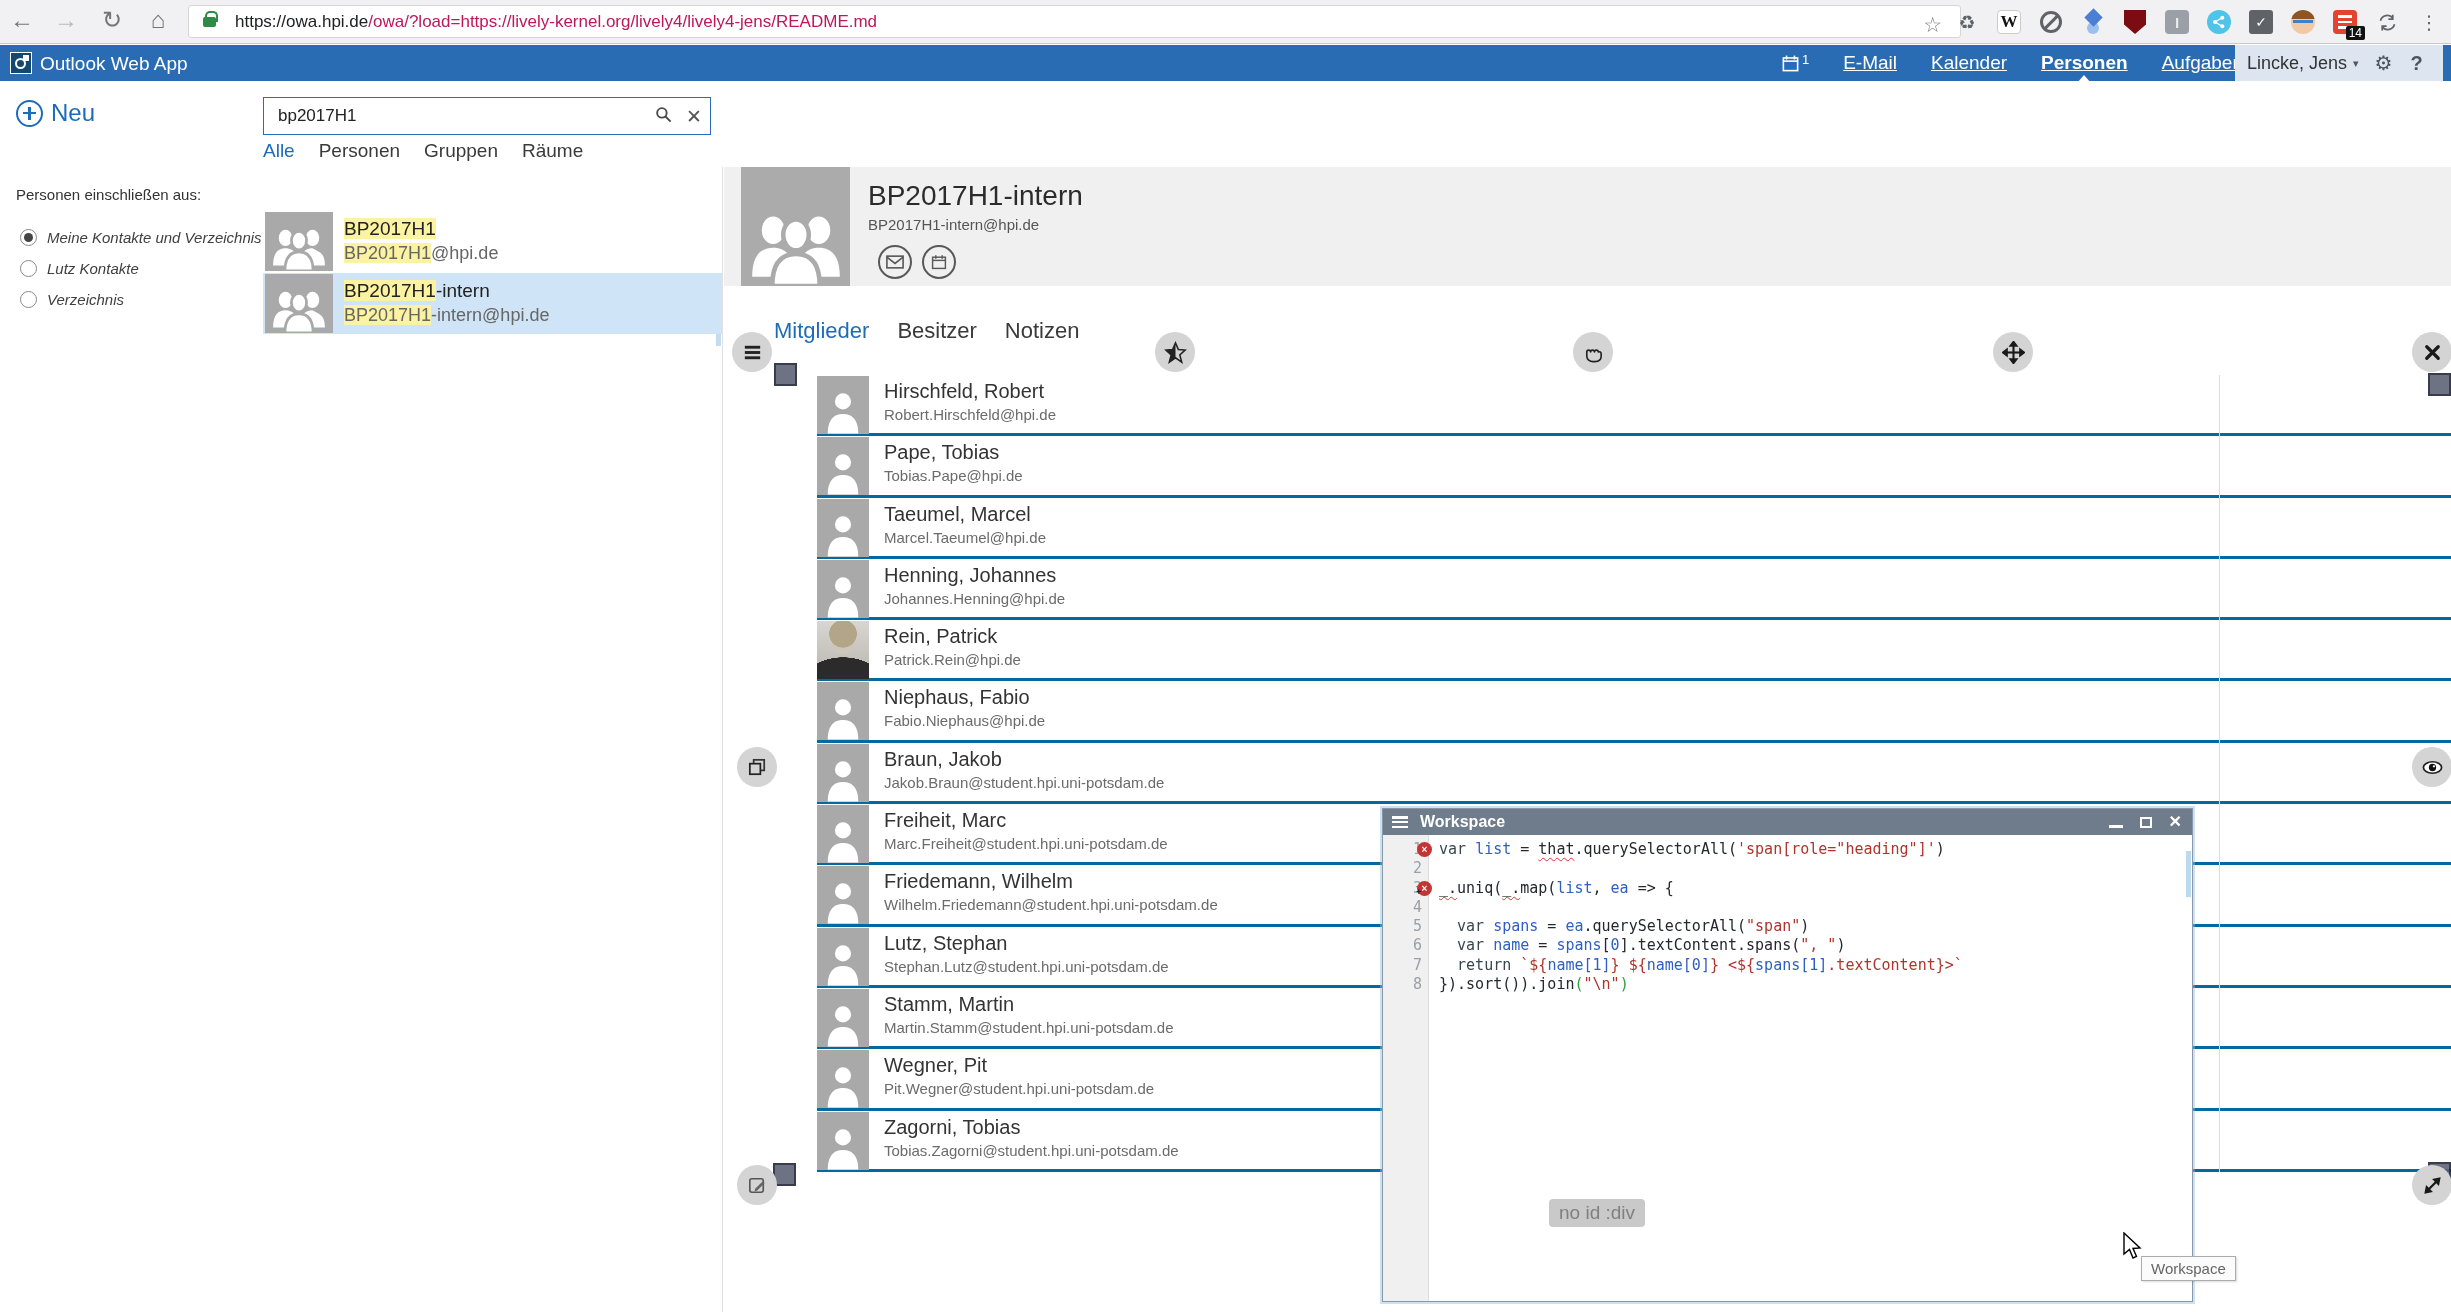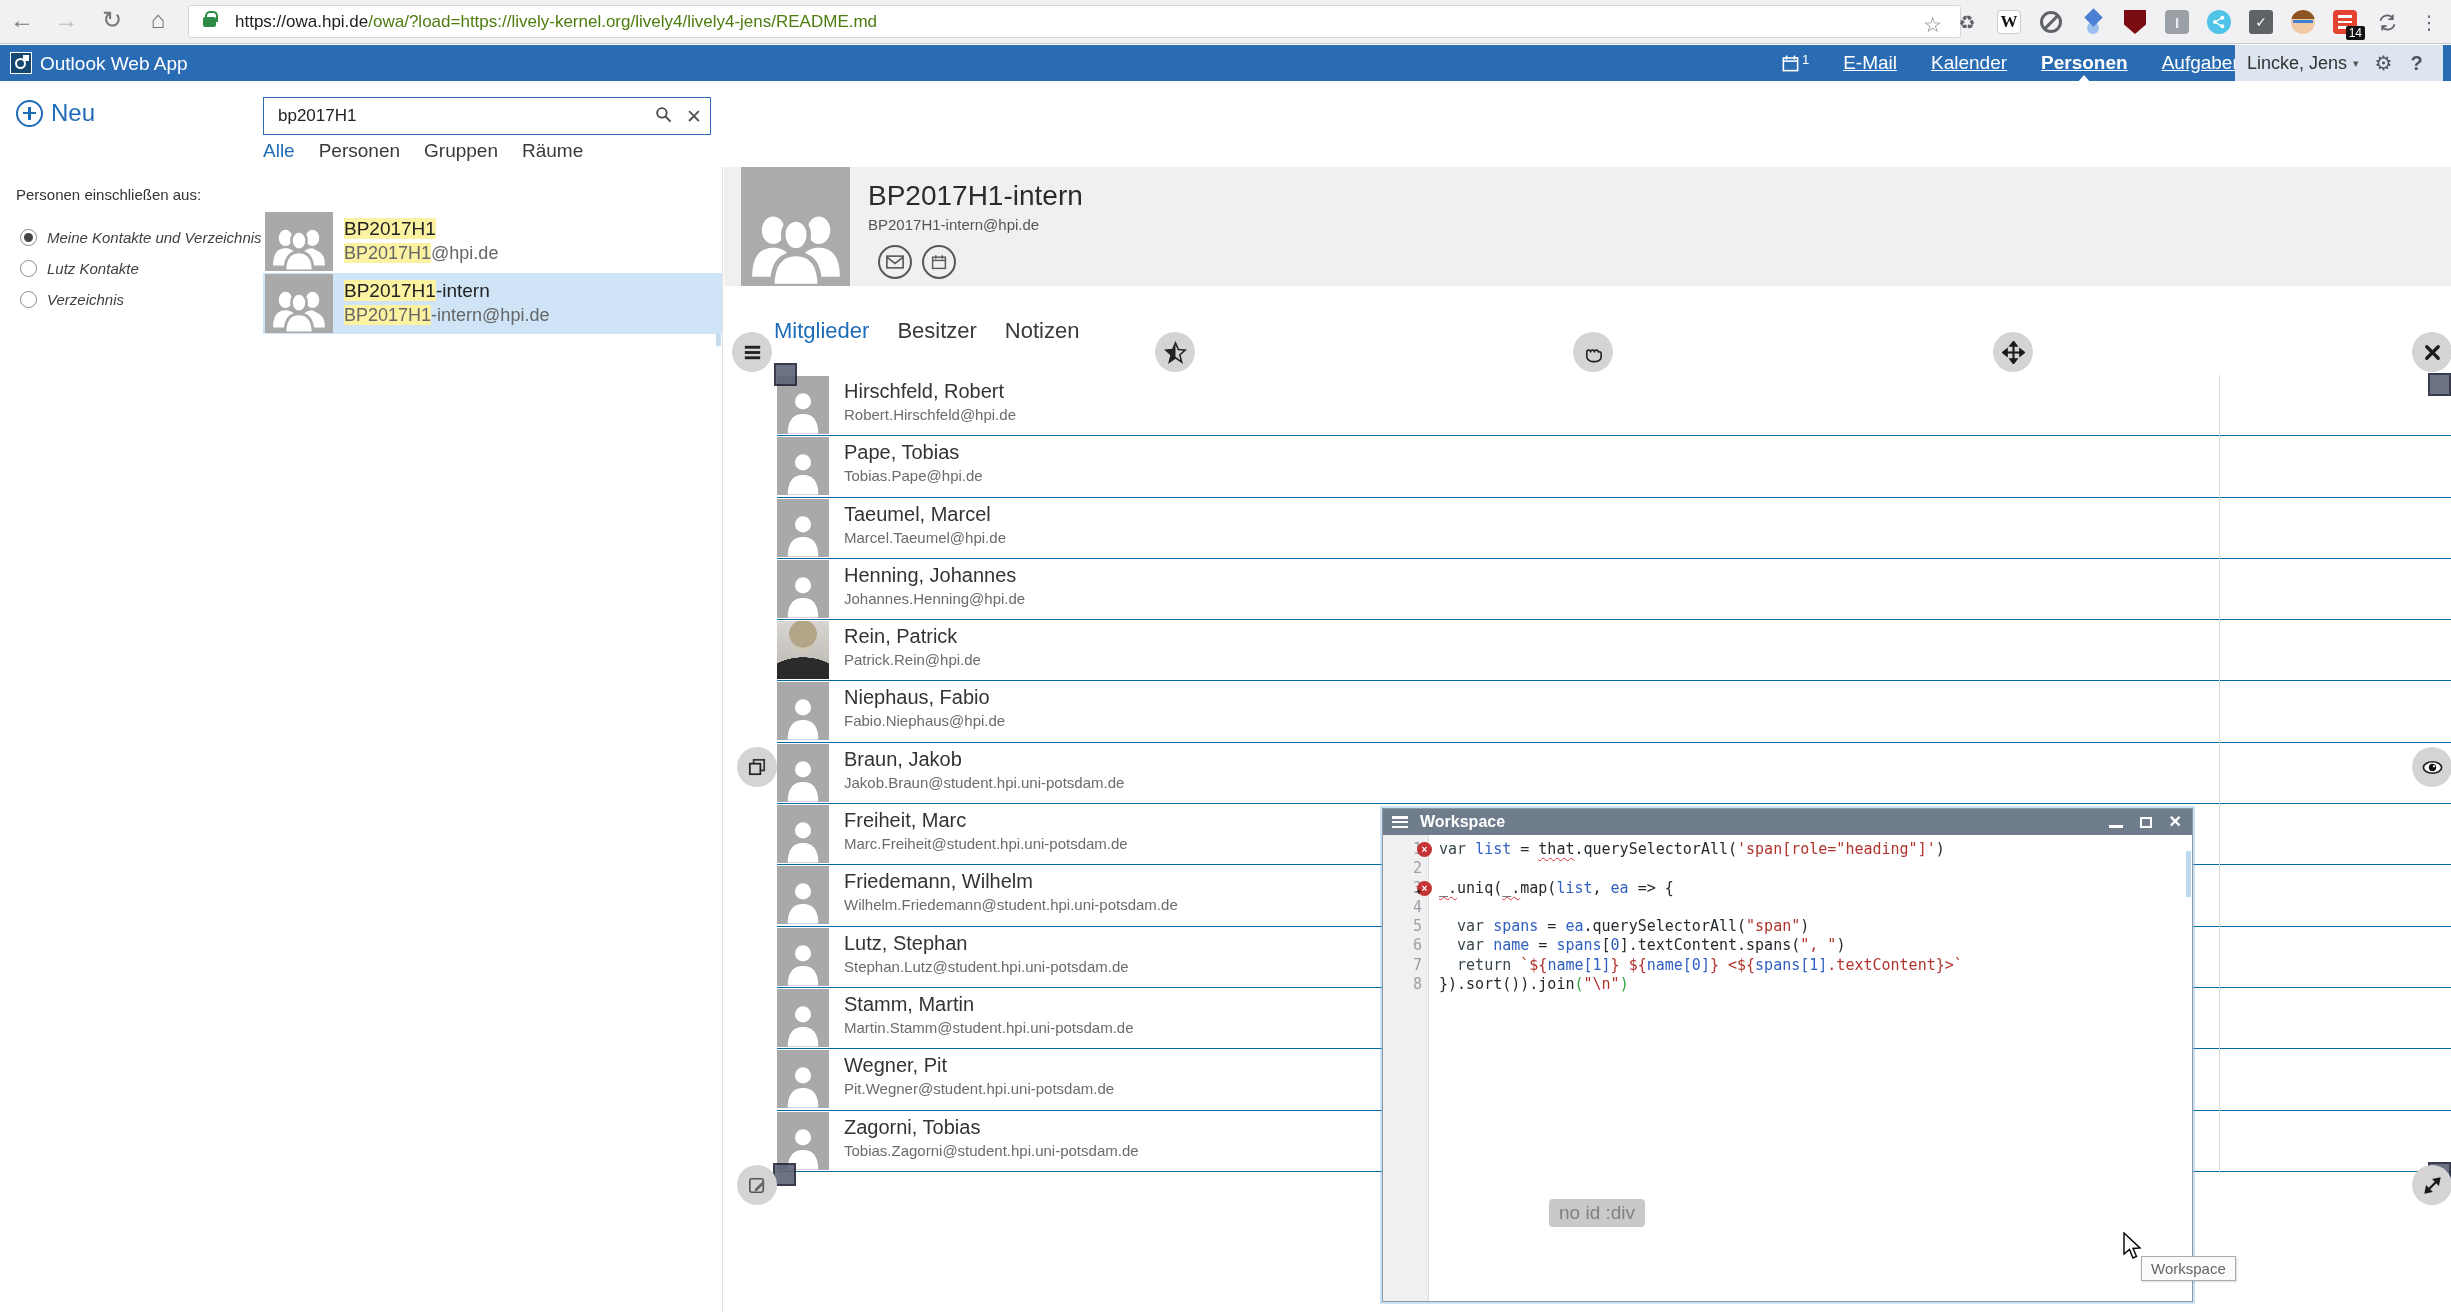--- a/index.html
+++ b/index.html
@@ -8,21 +8,21 @@
   #root { position:relative; width:2451px; height:1312px; background:#fff; overflow:hidden; }
 
   
   .browser-bar { position:absolute; left:0; top:0; width:2451px; height:44px; background:#f1f1f3; border-bottom:1px solid #c8c8c8; }
   .nav-glyph { position:absolute; top:6px; font-size:24px; color:#757575; width:32px; text-align:center; cursor:default; }
   .url-pill { position:absolute; left:188px; top:5px; width:1773px; height:33px; background:#fff; border:1px solid #d6d6d6; border-radius:3px; display:flex; align-items:center; }
   .lock { width:13px; height:10px; background:#2e8b46; border-radius:2px; margin-left:14px; position:relative; }
   .lock::before { content:""; position:absolute; left:2px; top:-6px; width:9px; height:9px; border:2px solid #2e8b46; border-bottom:none; border-radius:5px 5px 0 0; }
   .url-text { margin-left:10px; font-size:17px; white-space:nowrap; overflow:hidden; }
   .url-host { color:#202124;margin-left:9px; }
-  .url-path { color:#4d7c0f; }
+  .url-path { color:#be185d; }
   .bookmark-star { position:absolute; right:18px; top:7px; font-size:21px; color:#818181; }
   .ext-row { position:absolute; right:8px; top:0; height:44px; display:flex; align-items:center; gap:14px; }
   .ext { width:28px; height:28px; display:flex; align-items:center; justify-content:center; position:relative; font-size:19px; color:#5f6368; }
   .ext .sq { width:24px; height:24px; border-radius:4px; display:flex; align-items:center; justify-content:center; }
   .ext-w .sq { background:#fff; border:1px solid #ccc; color:#111; font-family:"Liberation Serif", serif; font-weight:bold; font-size:17px; }
   .ext-block .sq { width:22px; height:22px; border:3px solid #5f6368; border-radius:50%; position:relative; }
   .ext-block .sq::after { content:""; position:absolute; left:-2px; top:7px; width:20px; height:3px; background:#5f6368; transform:rotate(-45deg); }
   .ext-pointer .diamond { width:13px; height:13px; background:#4a7fd4; transform:rotate(45deg); position:absolute; top:3px; left:8px; }
   .ext-pointer .dotc { width:12px; height:12px; background:#9bc0ee; border-radius:50%; position:absolute; bottom:2px; left:8px; }
   .ext-ublock .shield { width:22px; height:24px; background:#7a0c12; clip-path:polygon(0 0,100% 0,100% 60%,50% 100%,0 60%); }
@@ -89,21 +89,21 @@
   .detail-avatar { position:absolute; left:17px; top:0; width:109px; height:119px; background:#ababab; display:flex; align-items:flex-end; justify-content:center; overflow:hidden; }
   .detail-avatar svg { width:92px; height:84px; }
   .detail-title { position:absolute; left:144px; top:13px; font-size:28px; font-weight:300; color:#2b2b2b; }
   .detail-email { position:absolute; left:144px; top:49px; font-size:15px; color:#555; }
   .circ-btn { position:absolute; top:78px; width:34px; height:34px; border:2px solid #585858; border-radius:50%; display:flex; align-items:center; justify-content:center; }
   .detail-tabs { position:absolute; left:774px; top:318px; display:flex; gap:28px; font-size:22px; color:#3a3a3a; }
   .detail-tabs .tab.active { color:#1e6bb8; }
 
   
   .members { position:absolute; left:777px; top:375px; right:0; }
-  .m-row { position:relative; height:61.3px; border-bottom:1px solid #0369a1; }
+  .m-row { position:relative; height:61.3px; border-bottom:3px solid #0369a1;margin-left:40px; }
   .m-avatar { position:absolute; left:0; top:1px; width:52px; height:58px; background:#a9a9a9; display:flex; align-items:flex-end; justify-content:center; overflow:hidden; }
   .m-avatar svg { width:44px; height:50px; }
   .photo-art { display:none; width:100%; height:100%;
     background:
       radial-gradient(circle at 50% 22%, #b3a588 0 26%, transparent 27%),
       radial-gradient(circle at 50% 38%, #cfc6ba 0 24%, transparent 25%),
       radial-gradient(ellipse 75% 42% at 50% 104%, #2b2b2b 0 98%, transparent 99%),
       linear-gradient(#d8d6d2, #b9b5af); }
   .m-row.photo .photo-art { display:block; }
   .m-name { position:absolute; left:67px; top:5px; font-size:20px; color:#333; }

